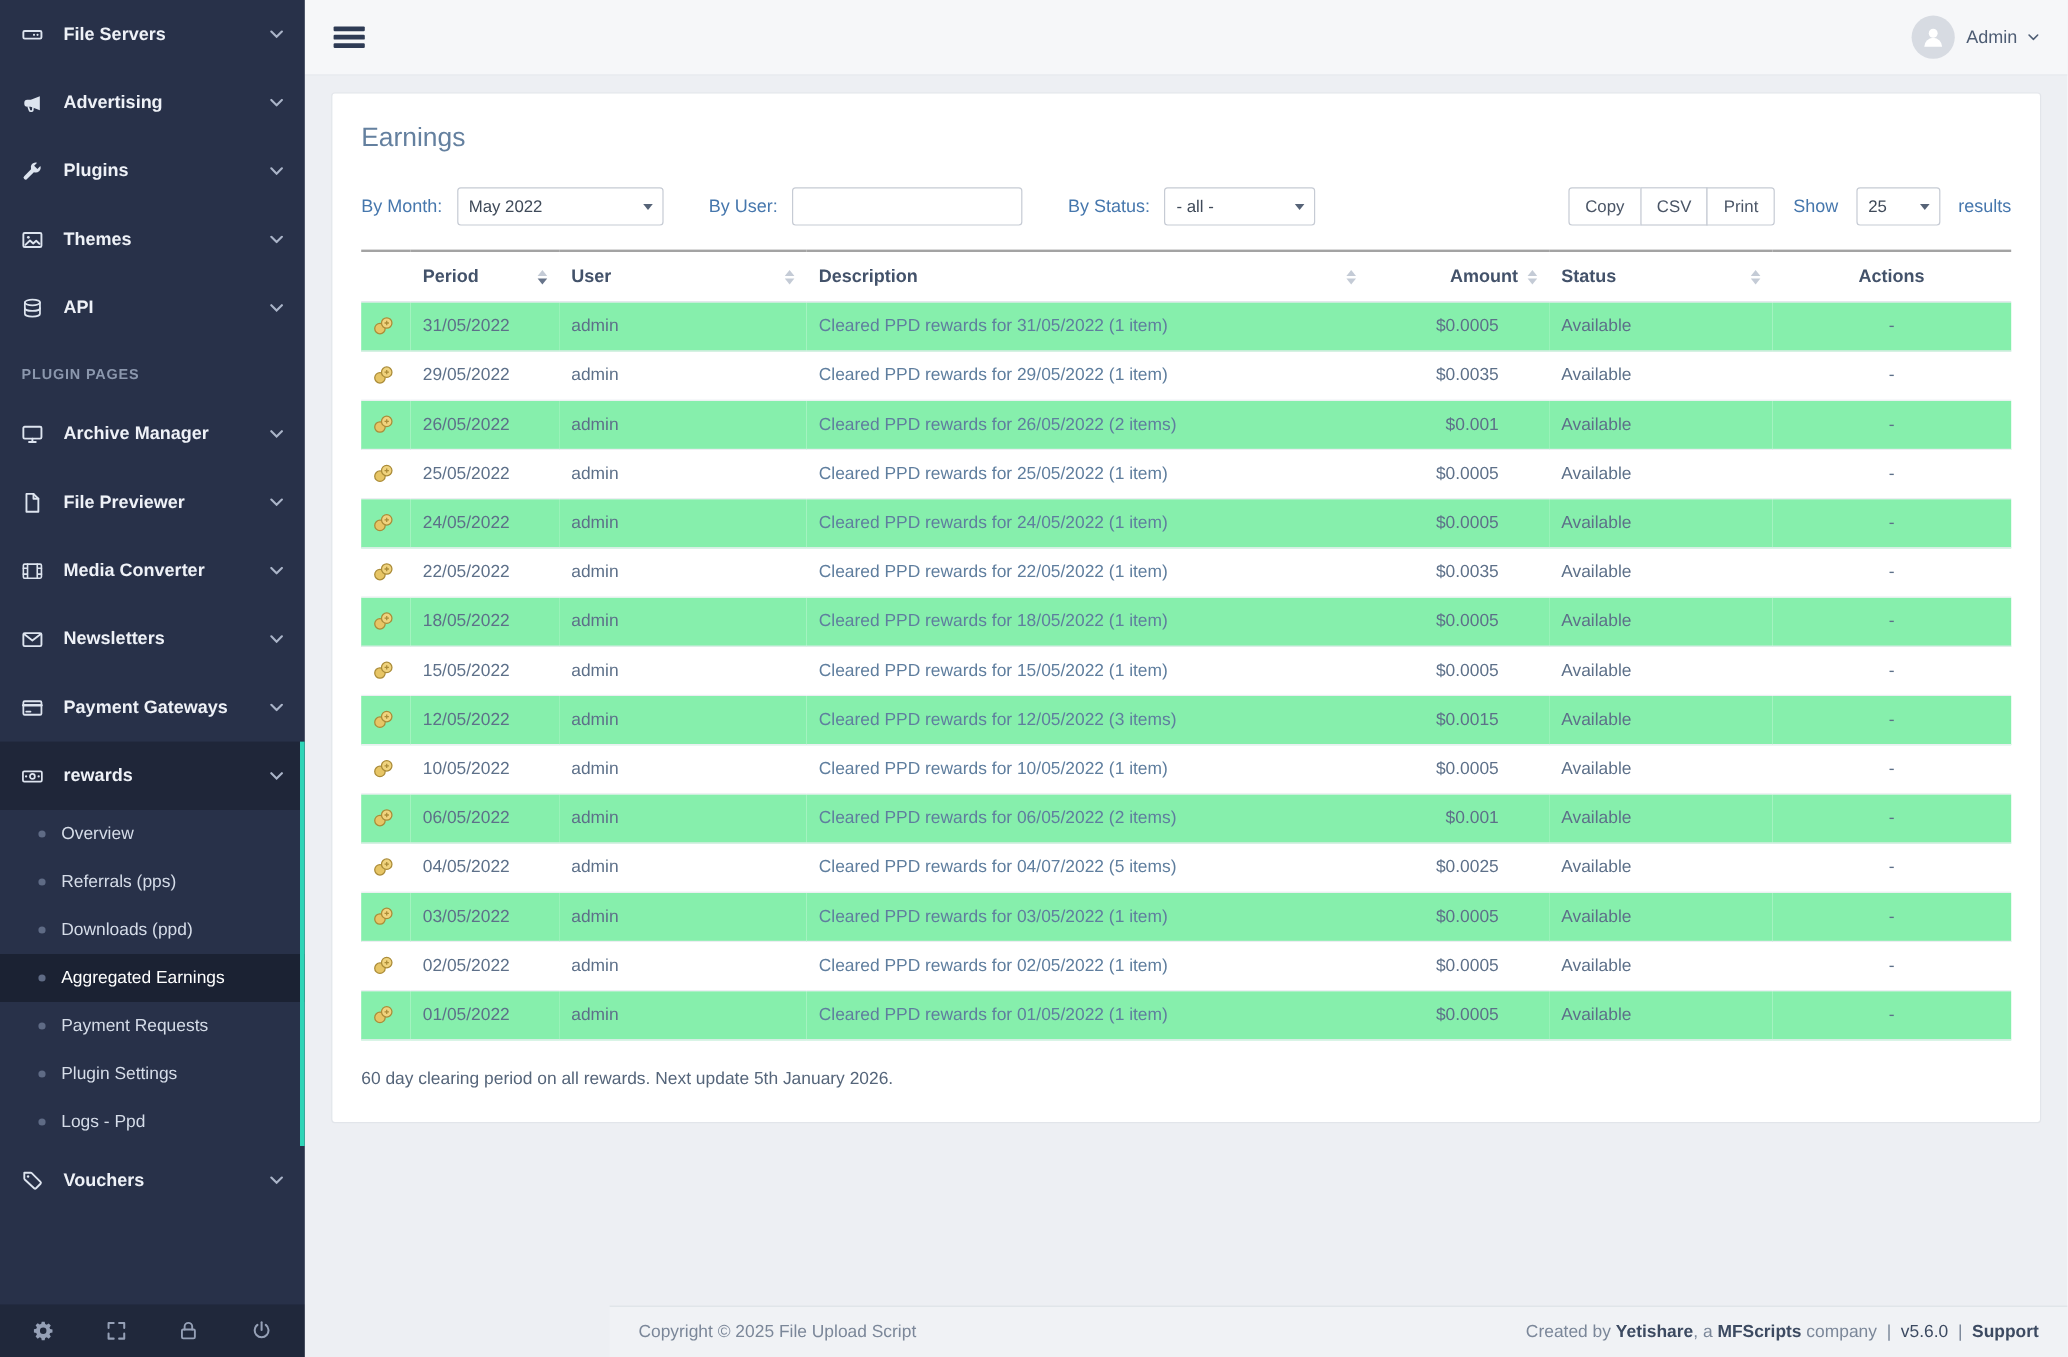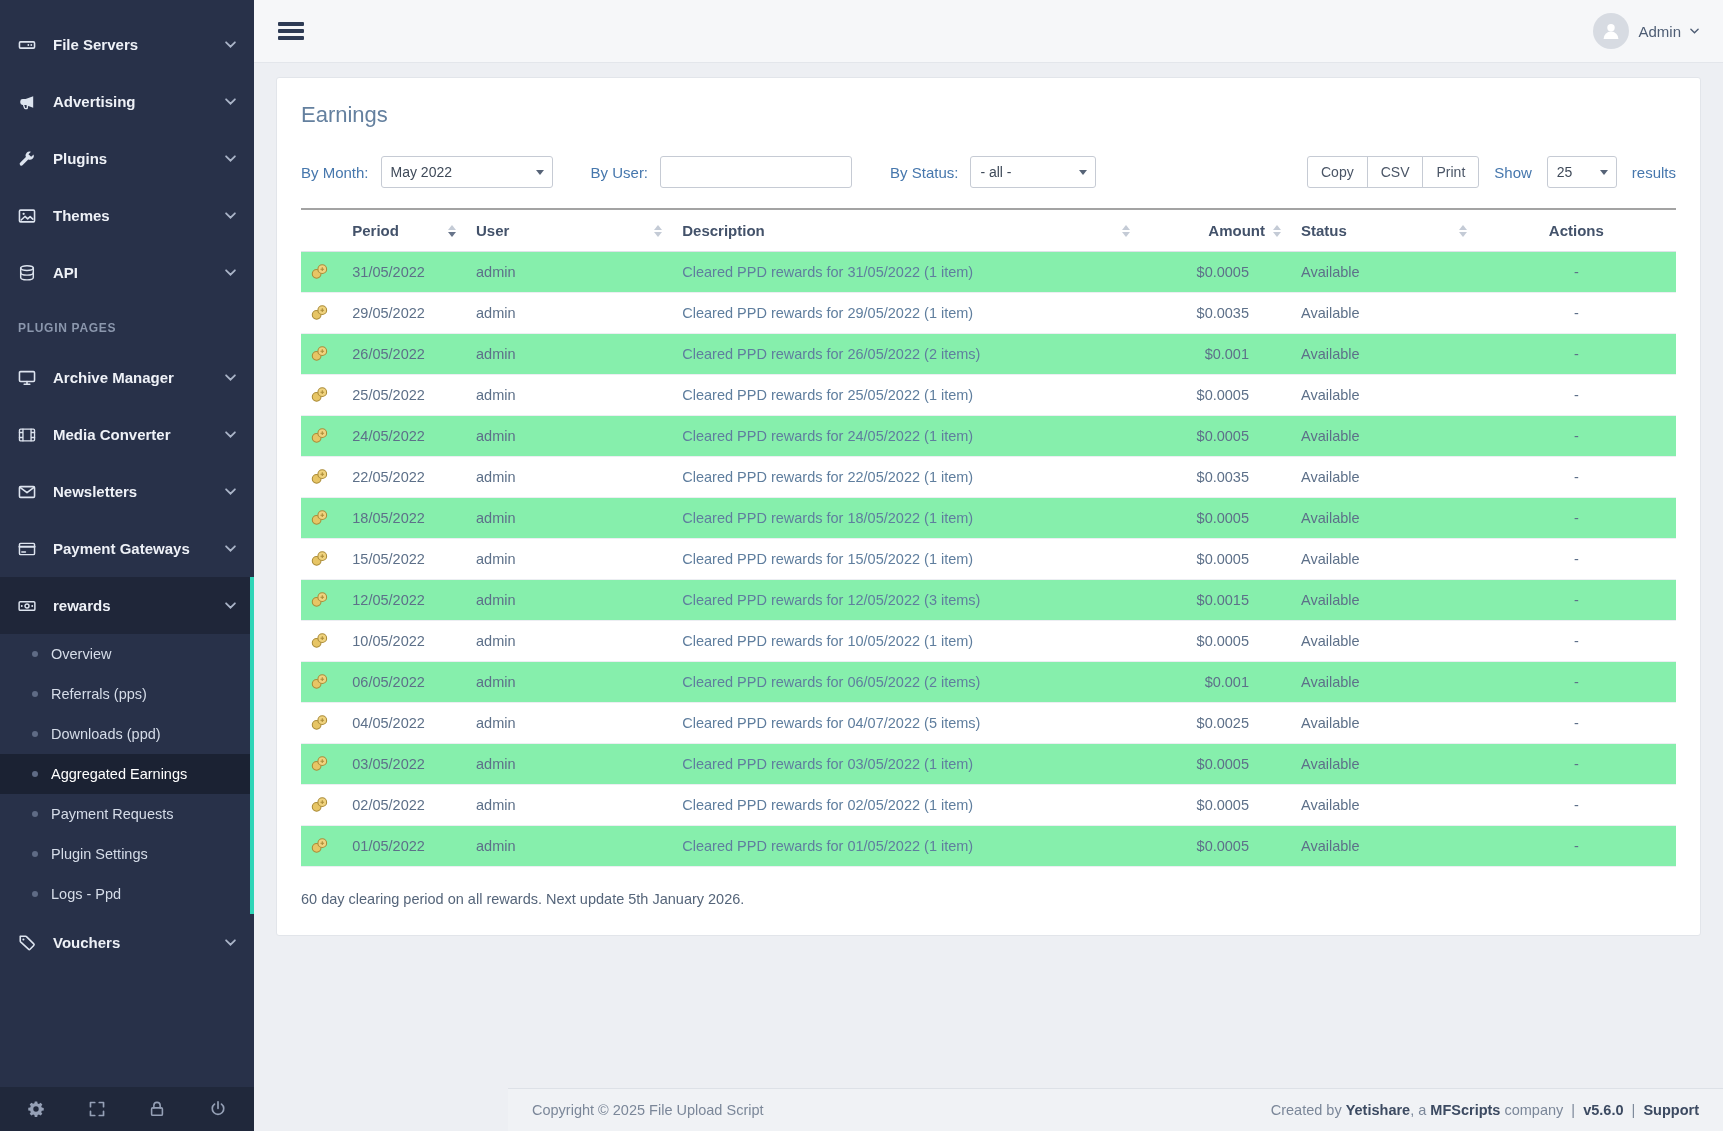--- a/index.html
+++ b/index.html
@@ -10,21 +10,21 @@
     overflow:hidden;
     position:relative;
     color:#55657a;
   }
 
   
   .sidebar {
     position:absolute; left:0; top:0; width:254px; height:1131px;
     background:#283149; overflow:hidden; z-index:5;
   }
-  .nav { padding-top:16px; }
+  .nav { }
   .nav-item {
     height:57px; display:flex; align-items:center; padding:0 18px; cursor:pointer;
   }
   .nav-icon { width:22px; margin-right:13px; display:flex; align-items:center; color:#dde4ef; flex:none; }
   .nav-label { flex:1; font-size:15px; font-weight:600; color:#eef1f7; white-space:nowrap; }
   .nav-caret { color:#aab4c8; display:flex; }
   .section-label {
     padding:20px 18px 14px; font-size:12px; font-weight:700;
     letter-spacing:.7px; color:#8b97ad; white-space:nowrap;
   }
@@ -144,21 +144,21 @@
   .note { margin-top:24px; font-size:14.5px; color:#55657a; }
 
   
   .footer {
     position:absolute; left:254px; right:0; bottom:0; height:43px;
     background:#f0f2f5; border-top:1px solid #dde1e7;
     display:flex; align-items:center; justify-content:space-between;
     padding:0 24px; font-size:14.5px; color:#7b8799; z-index:4;
   }
   .footer .brand { font-weight:700; color:#3c4a61; text-decoration:none; cursor:pointer; }
-  .footer .version { font-weight:700; color:#3c4a61; }
+  .footer .version { font-weight:400; color:#3c4a61; }
   .footer .support { font-weight:700; color:#3c4a61; text-decoration:none; cursor:pointer; }
   .footer-right span, .footer-right a { white-space:pre; }
 </style>
 </head>
 <body>
 
 <div class="sidebar">
   <div class="nav">
 
     <div class="nav-item">
@@ -249,20 +249,34 @@
           </svg>
       </span>
       <span class="nav-label">Archive Manager</span>
       <span class="nav-caret">
           <svg width="11" height="7" viewBox="0 0 10 6" fill="none" stroke="currentColor" stroke-width="1.6" stroke-linecap="round">
             <path d="M1 1l4 4 4-4"></path>
           </svg>
         </span>
     </div>
 
+    <div class="nav-item">
+      <span class="nav-icon">
+        <svg width="18" height="18" viewBox="0 0 16 16" fill="none" stroke="currentColor" stroke-width="1.4" stroke-linecap="round" stroke-linejoin="round">
+            <path d="M3.6 1.4h5.2l3.6 3.6v9.6H3.6V1.4z"></path>
+            <path d="M8.8 1.4V5h3.6"></path>
+          </svg>
+      </span>
+      <span class="nav-label">File Previewer</span>
+      <span class="nav-caret">
+          <svg width="11" height="7" viewBox="0 0 10 6" fill="none" stroke="currentColor" stroke-width="1.6" stroke-linecap="round">
+            <path d="M1 1l4 4 4-4"></path>
+          </svg>
+        </span>
+    </div>
 
     <div class="nav-item">
       <span class="nav-icon">
         <svg width="18" height="18" viewBox="0 0 16 16" fill="none" stroke="currentColor" stroke-width="1.2" stroke-linecap="round">
             <rect x="1.3" y="2.8" width="13.4" height="10.4" rx="1"></rect>
             <path d="M4.4 2.8v10.4M11.6 2.8v10.4M1.3 5.8h3.1M1.3 10.2h3.1M11.6 5.8h3.1M11.6 10.2h3.1"></path>
           </svg>
       </span>
       <span class="nav-label">Media Converter</span>
       <span class="nav-caret">

